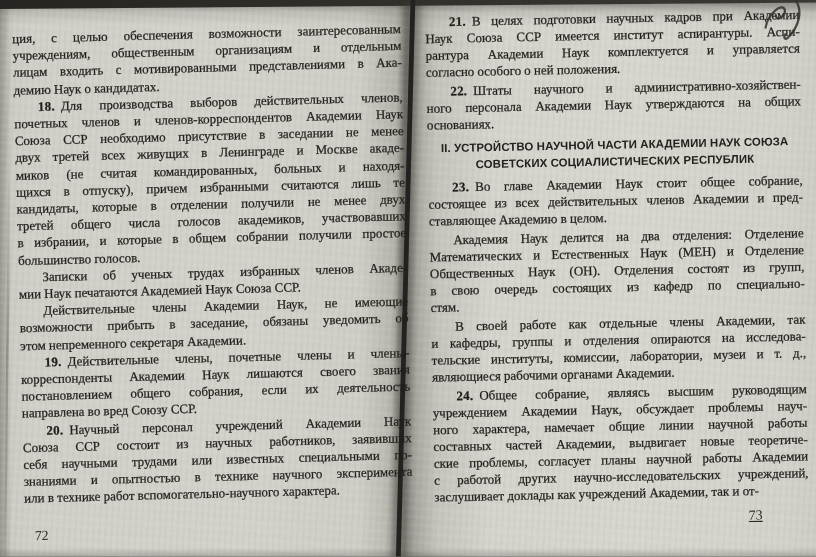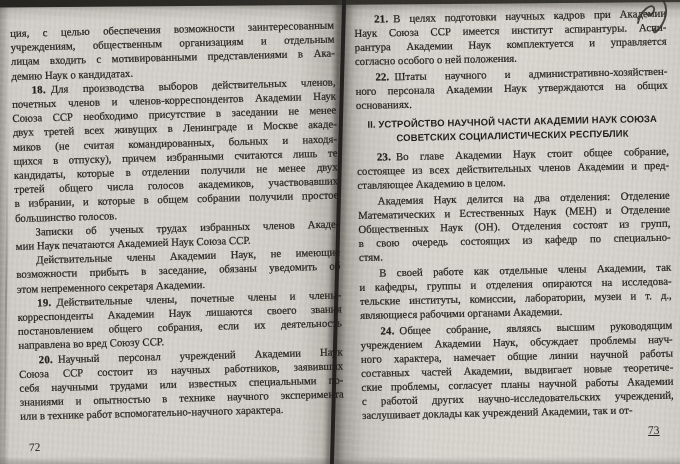--- a/index.html
+++ b/index.html
@@ -121,21 +121,21 @@
     -webkit-text-stroke: 0;
   }
 
   .page-number {
     position: absolute;
     font-family: "Liberation Serif", "DejaVu Serif", serif;
     font-size: 11.5px;
     color: #2a2824;
   }
   .page-number.left  { left: 29px;  top: 441px; transform: rotate(-1.5deg); }
-  .page-number.right { left: 648px; top: 424px; transform: rotate(-1deg); text-decoration: underline; }
+  .page-number.right { left: 624px; top: 424px; transform: rotate(-1deg); text-decoration: underline; }
 
   .ink-mark {
     position: absolute;
     left: 628px; top: -2px;
     width: 46px; height: 40px;
     opacity: 0.88;
   }
 </style>
 </head>
 <body>

